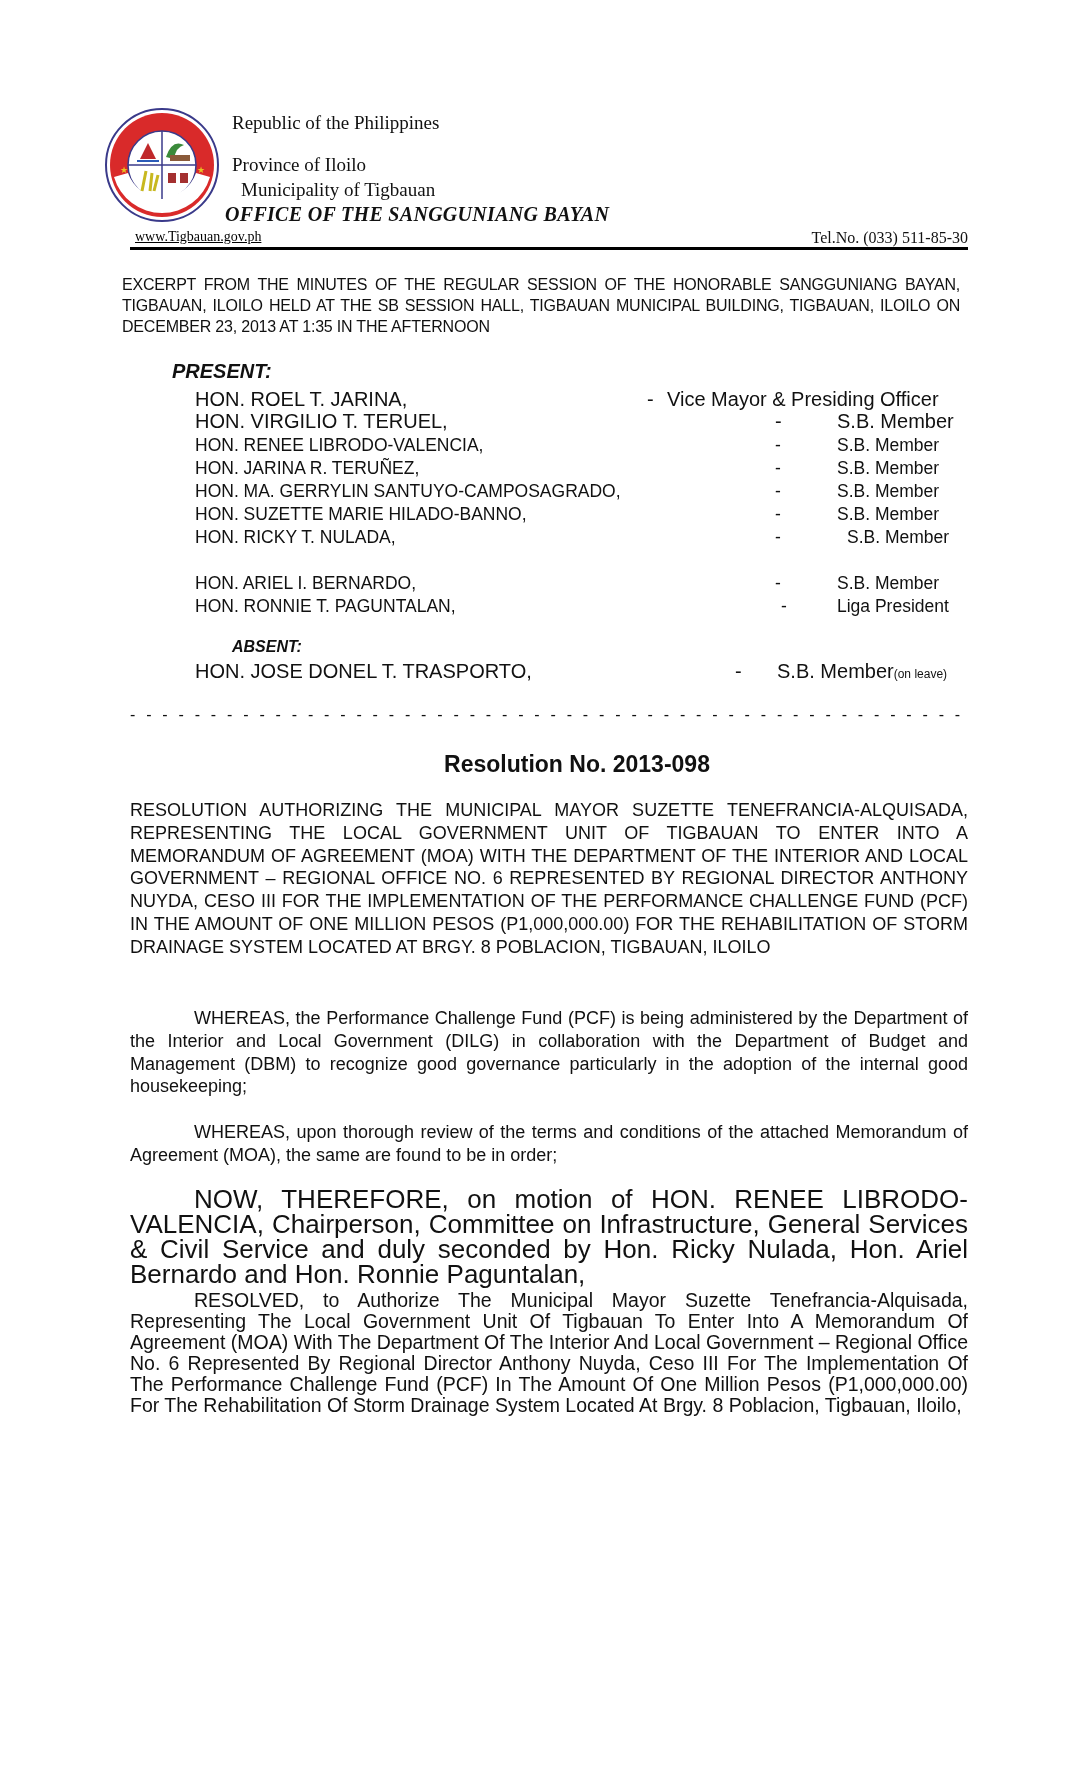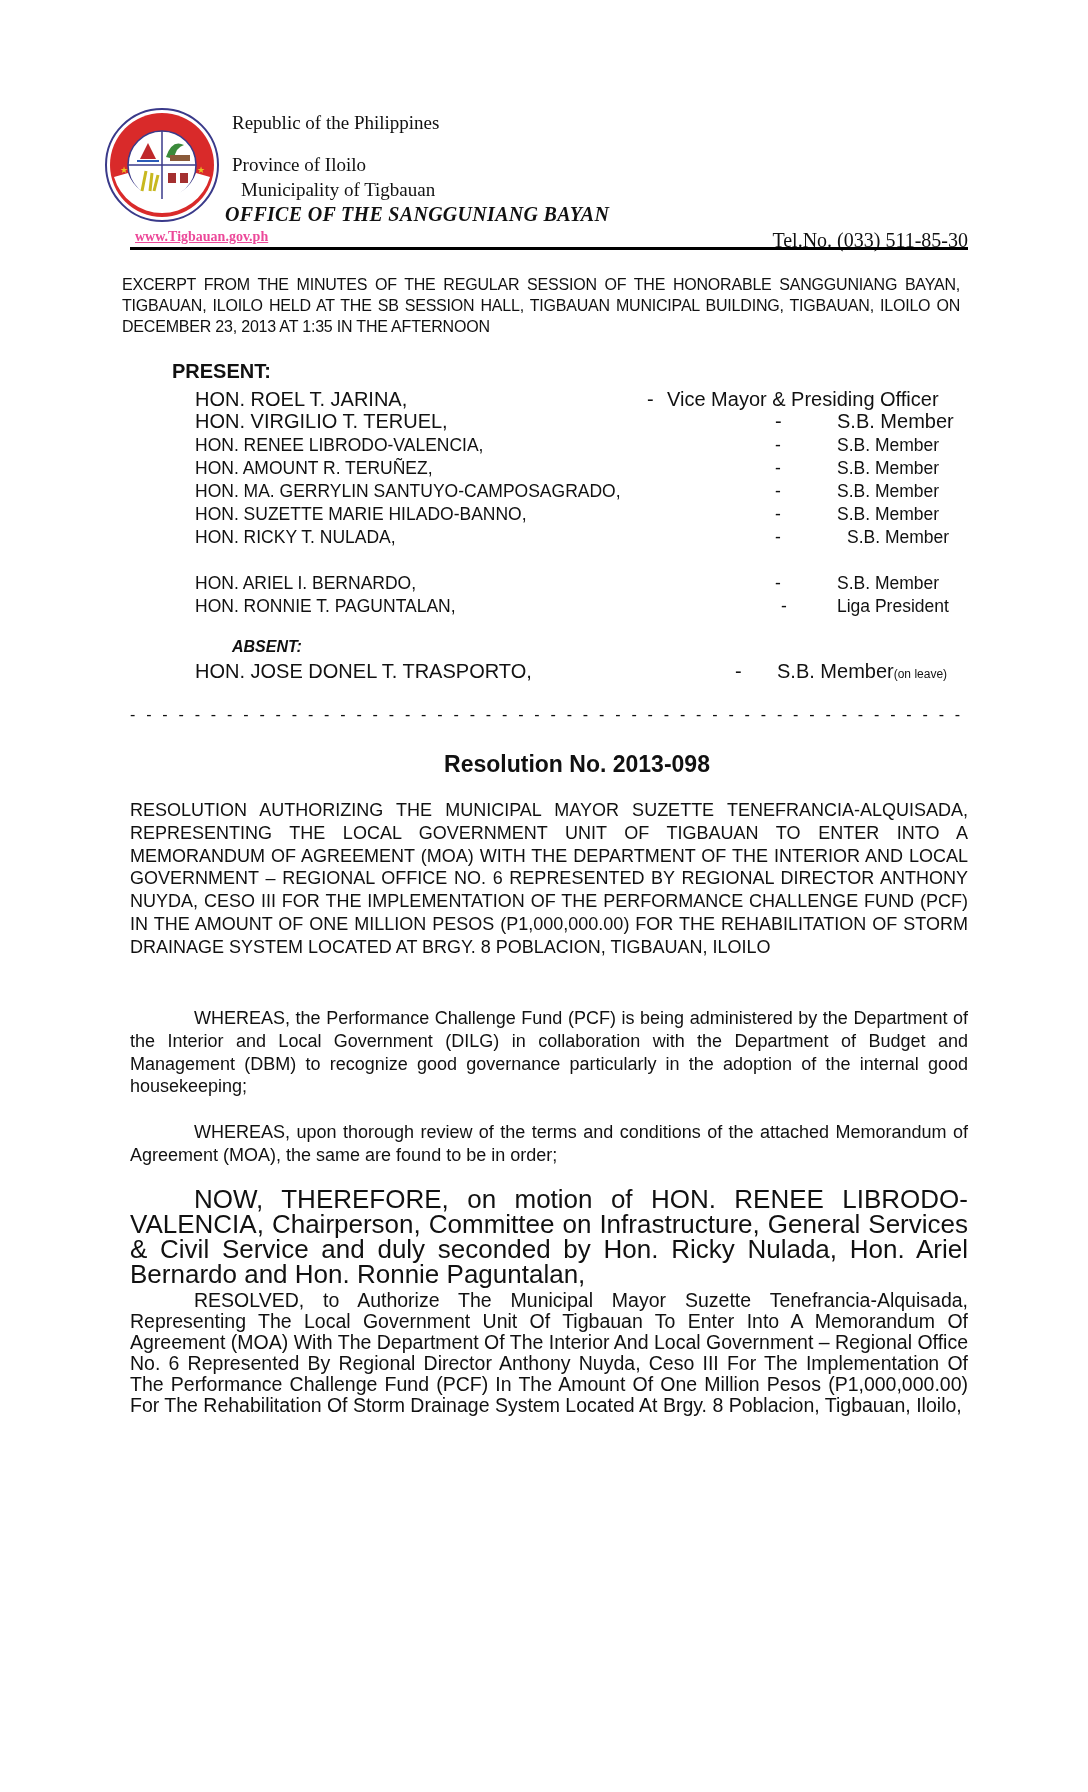--- a/index.html
+++ b/index.html
@@ -6,26 +6,26 @@
   body { width: 1088px; height: 1792px; position: relative; overflow: hidden; color: #111; font-family: "Liberation Sans", sans-serif; }
   .abs { position: absolute; }
 
   
   .seal { left: 104px; top: 107px; width: 116px; height: 116px; }
   .lh-line { font-family: "Liberation Serif", serif; font-size: 19px; color: #111; white-space: nowrap; }
   .lh1 { left: 232px; top: 112px; }
   .lh2 { left: 232px; top: 154px; }
   .lh3 { left: 241px; top: 179px; text-align: center; }
   .lh4 { left: 225px; top: 203px; font-weight: bold; font-style: italic; font-size: 20px; letter-spacing: 0.3px; }
-  .web { left: 135px; top: 229px; font-family: "Liberation Serif", serif; font-size: 14px; color: #ec4899; text-decoration: underline; font-weight: bold; }
-  .tel { right: 120px; top: 229px; font-family: "Liberation Serif", serif; font-size: 20px; }
+  .web { left: 135px; top: 229px; font-family: "Liberation Serif", serif; font-size: 14px; color: #000000; text-decoration: underline; }
+  .tel { right: 120px; top: 229px; font-family: "Liberation Serif", serif; font-size: 16px; }
   .rule { left: 130px; top: 247px; width: 838px; height: 3px; background: #000; }
   .excerpt { left: 122px; top: 274px; width: 838px; font-size: 16px; line-height: 21px; text-align: justify; text-align-last: left; letter-spacing: -0.2px; }
 
-  .present-hdr { left: 172px; top: 360px; font-size: 20px; font-weight: bold; }
+  .present-hdr { left: 172px; top: 360px; font-size: 20px; font-weight: bold; font-style: italic; }
   .member { position: absolute; left: 195px; white-space: nowrap; }
   .member .name { position: absolute; left: 0; top: 0; }
   .member .dash { position: absolute; top: 0; }
   .member .role { position: absolute; top: 0; }
   .big { font-size: 20px; }
   .small { font-size: 17.5px; }
 
   .absent-hdr { left: 232px; top: 638px; font-size: 16px; font-weight: bold; font-style: italic; }
   .onleave { font-size: 12px; }
 
@@ -84,21 +84,21 @@
   <span class="name">HON. VIRGILIO T. TERUEL,</span>
   <span class="dash" style="left:580px;">-</span>
   <span class="role" style="left:642px;">S.B. Member</span>
 </div>
 <div class="member small" style="top:435px;">
   <span class="name">HON. RENEE LIBRODO-VALENCIA,</span>
   <span class="dash" style="left:580px;">-</span>
   <span class="role" style="left:642px;">S.B. Member</span>
 </div>
 <div class="member small" style="top:458px;">
-  <span class="name">HON. AMOUNT R. TERUÑEZ,</span>
+  <span class="name">HON. JARINA R. TERUÑEZ,</span>
   <span class="dash" style="left:580px;">-</span>
   <span class="role" style="left:642px;">S.B. Member</span>
 </div>
 <div class="member small" style="top:481px;">
   <span class="name">HON. MA. GERRYLIN SANTUYO-CAMPOSAGRADO,</span>
   <span class="dash" style="left:580px;">-</span>
   <span class="role" style="left:642px;">S.B. Member</span>
 </div>
 <div class="member small" style="top:504px;">
   <span class="name">HON. SUZETTE MARIE HILADO-BANNO,</span>

